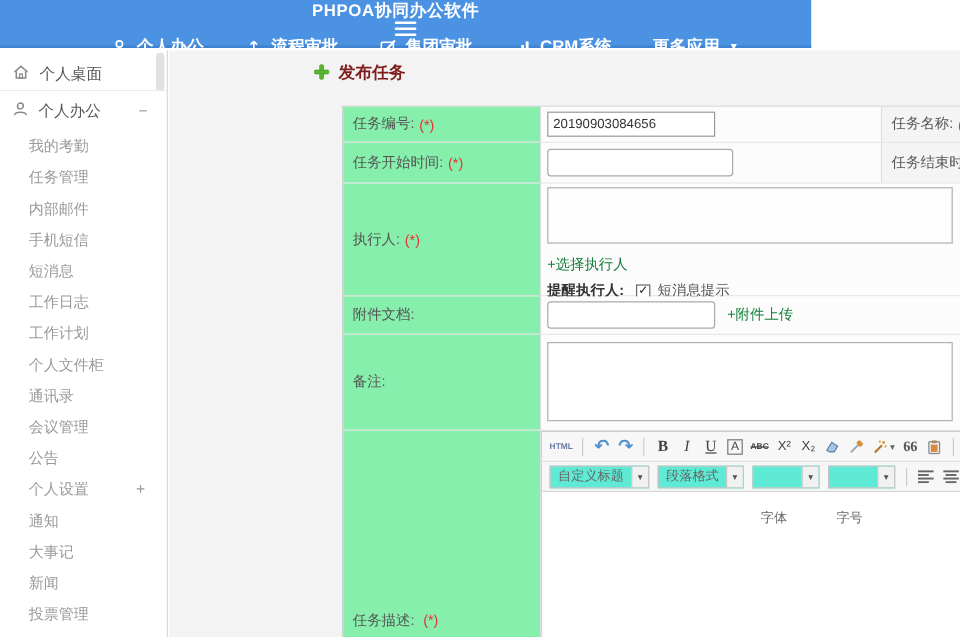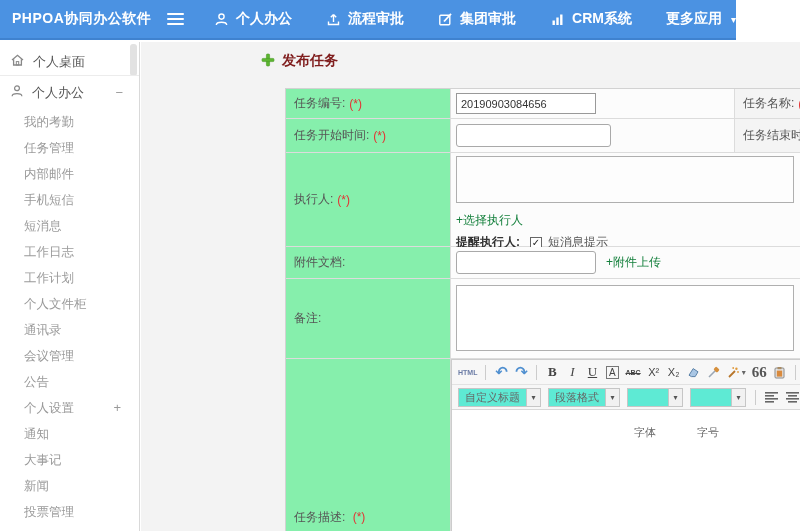--- a/index.html
+++ b/index.html
@@ -7,23 +7,23 @@
   body {
     position: relative;
     font-family: "Liberation Sans", "DejaVu Sans", sans-serif;
     font-size: 12px;
     background: #ffffff;
     color: #555;
   }
 
   
   .header {
-    position: absolute; top: 0; left: 0; width: 736px; height: 40px;
+    position: absolute; top: 0; left: 0; width: 676px; height: 40px;
     background: #4b92e2; border-bottom: 2px solid #3f82cf;
-    display: flex; align-items: center; color: #fff;
+    display: flex; align-items: center; color: #fff; flex-direction: column;
   }
   .logo { width: 180px; padding-left: 12px; font-size: 14px; font-weight: bold; letter-spacing: .5px; }
   .hamburger { width: 18px; display: flex; flex-direction: column; gap: 3px; cursor: pointer; }
   .hamburger i { display: block; height: 2px; background: #fff; border-radius: 1px; }
   .topnav { display: flex; align-items: center; margin-left: 30px; gap: 34px; }
   .topnav .nav-item { display: flex; align-items: center; gap: 7px; font-size: 14px; font-weight: 600; cursor: pointer; white-space: nowrap; }
   .topnav svg { display: block; }
   .caret { font-size: 10px; margin-left: 2px; }
 
   
@@ -83,21 +83,21 @@
   .tb-sep { width: 1px; height: 15px; background: #ccc; margin: 0 2px; }
   .tb-btn { display: inline-flex; align-items: center; justify-content: center; min-width: 14px; height: 18px; cursor: pointer; color: #444; }
   .tb-html { font-size: 7px; font-weight: bold; color: #6a7ba5; letter-spacing: 0; }
   .tb-undo, .tb-redo { color: #4f8fd0; font-size: 15px; font-weight: bold; }
   .tb-b { font-family: "Liberation Serif", serif; font-weight: bold; font-size: 13px; }
   .tb-i { font-family: "Liberation Serif", serif; font-style: italic; font-size: 13px; }
   .tb-u { font-family: "Liberation Serif", serif; font-size: 13px; text-decoration: underline; }
   .tb-abox { font-size: 10px; border: 1px solid #777; padding: 0 2px; line-height: 11px; height: 13px; }
   .tb-strike { font-size: 7px; text-decoration: line-through; font-weight: bold; }
   .tb-supsub { font-size: 11px; }
-  .tb-quote { font-family: "Liberation Serif", serif; font-weight: bold; font-size: 15px; color: #555; }
+  .tb-quote { font-family: "Liberation Serif", serif; font-weight: bold; font-size: 12px; color: #555; }
   .tb-caret { font-size: 8px; color: #666; margin-left: 2px; }
   .dropdown { display: inline-flex; height: 19px; border: 1px solid #c6c6c6; background: #5eead4; align-items: stretch; cursor: pointer; justify-content: space-between; }
   .dropdown .dd-label { padding: 0 6px; line-height: 17px; font-size: 11px; color: #666; white-space: nowrap; }
   .dropdown .dd-caret { width: 14px; border-left: 1px solid #c6c6c6; background: #f1f1f1; display: flex; align-items: center; justify-content: center; font-size: 8px; color: #555; }
   .dd1 .dd-label { min-width: 52px; }
   .dd2 .dd-label { min-width: 48px; }
   .dd3 .dd-label, .dd4 .dd-label { min-width: 40px; margin-top: 35px; }
   .editor-body { background: #fff; height: 220px; }
 </style>
 </head>

